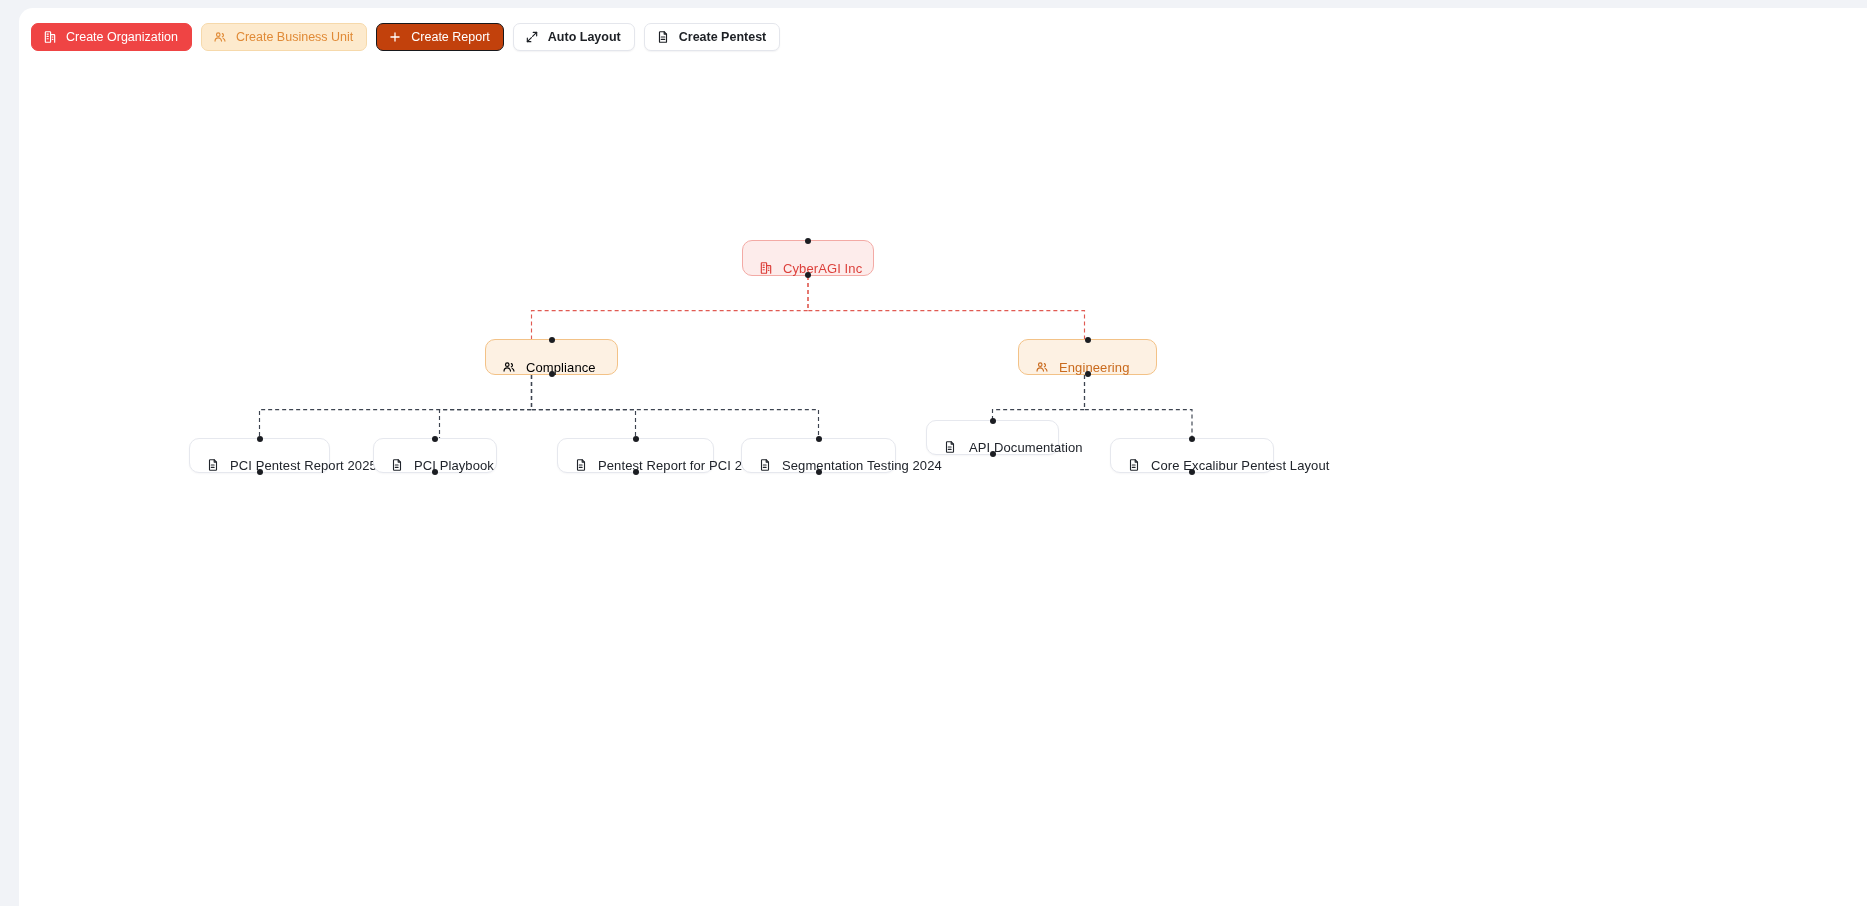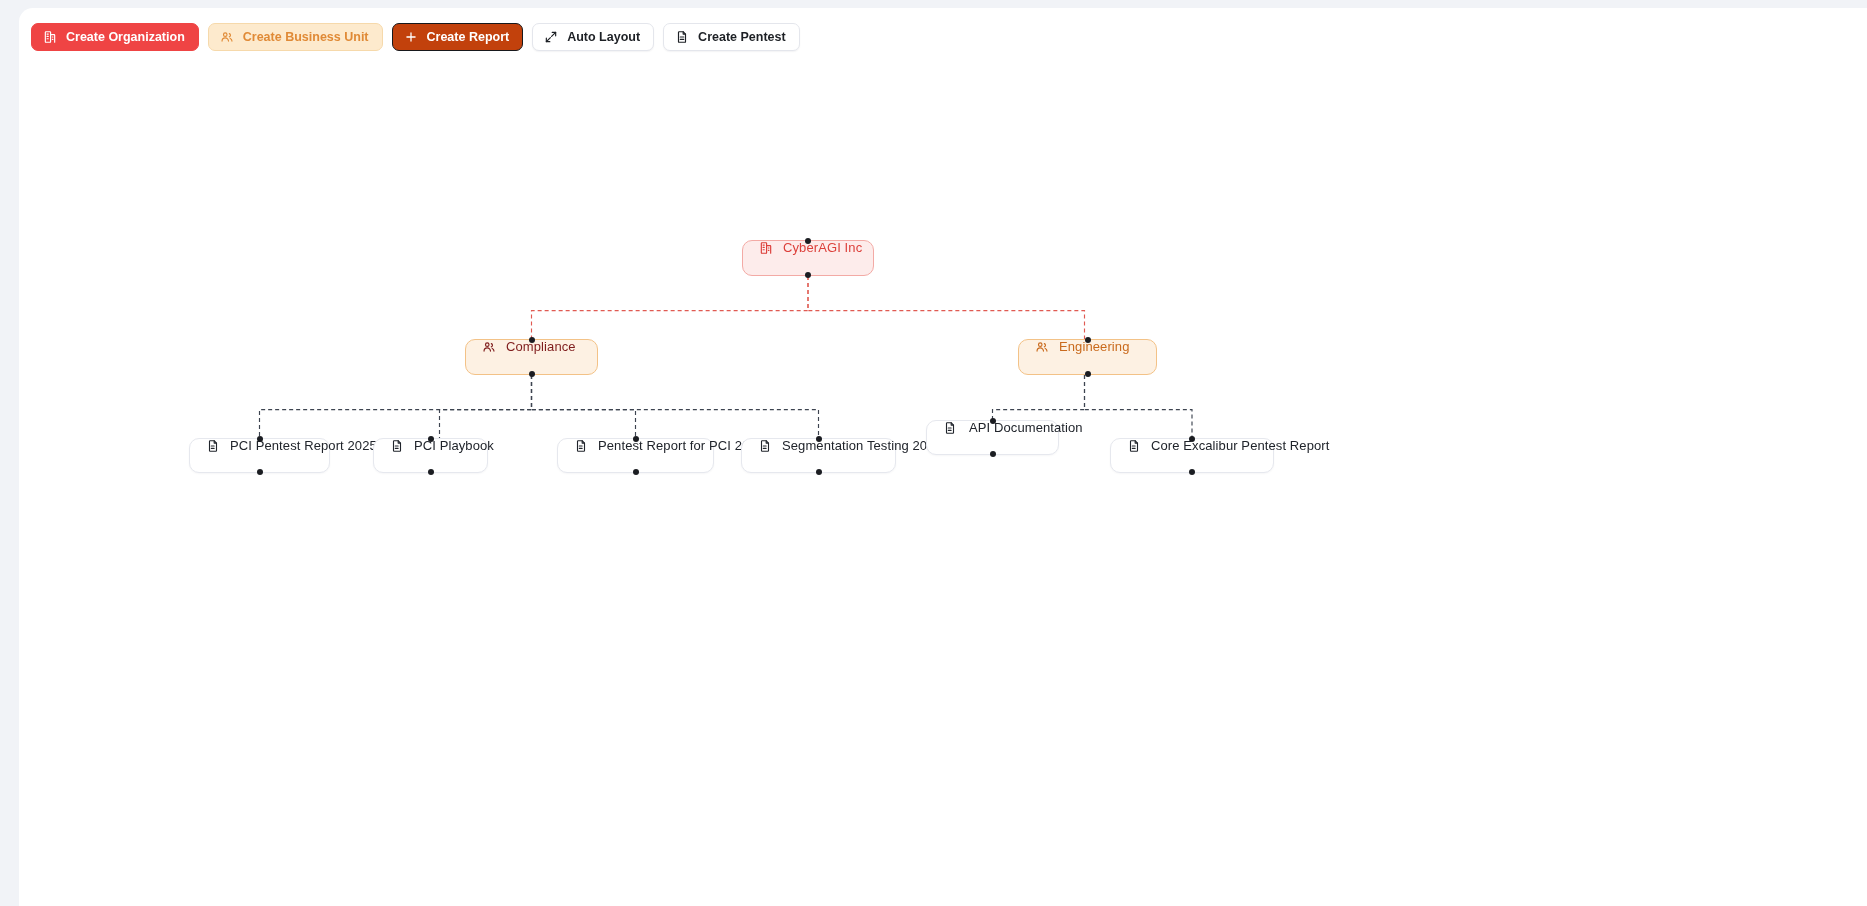--- a/index.html
+++ b/index.html
@@ -48,21 +48,21 @@
   }
 
   .tbtn {
     display: inline-flex;
     align-items: center;
     gap: 9px;
     height: 28px;
     padding: 0 13px 0 11px;
     border-radius: 7px;
     font-size: 12.5px;
-    font-weight: 700;
+    font-weight: 400;
     line-height: 1;
     cursor: pointer;
     white-space: nowrap;
     border: 1px solid transparent;
     user-select: none;
   }
   .tbtn .ic { display: inline-flex; width: 14px; height: 14px; flex: 0 0 14px; }
   .tbtn .ic svg { width: 14px; height: 14px; display: block; }
 
   .tbtn.primary   { background: #ef4444; color: #ffffff; border-color: #ef4444; }
@@ -82,21 +82,21 @@
     left: 0; top: 0;
     width: 1848px;
     height: 898px;
     pointer-events: none;
   }
 
   
   .node {
     position: absolute;
     display: flex;
-    align-items: flex-start;
+    align-items: flex-end;
     gap: 10px;
     height: 36px;
     padding: 0 16px;
     border-radius: 10px;
     font-size: 13px;
     line-height: 1;
     white-space: nowrap;
     cursor: grab;
     z-index: 10;
   }
@@ -218,21 +218,21 @@
             <svg viewBox="0 0 24 24" fill="none" stroke="currentColor" stroke-width="2" stroke-linecap="round" stroke-linejoin="round">
               <rect x="4" y="3" width="9" height="18" rx="1"></rect>
               <path d="M13 8h6a1 1 0 0 1 1 1v12"></path>
               <path d="M7 7h2M7 11h2M7 15h2M16 12h1M16 16h1"></path>
             </svg>
           </span>
           <span class="nlabel">CyberAGI Inc</span>
           <span class="handle top"></span>
           <span class="handle bottom"></span>
         </div>
-        <div class="node unit" style="left: 446px; top: 331px; width: 133px; height: 36px; background: rgb(253, 241, 227); border-color: rgb(243, 194, 135); color: #7f1d1d;">
+        <div class="node unit" style="left: 466px; top: 331px; width: 133px; height: 36px; background: rgb(253, 241, 227); border-color: rgb(243, 194, 135); color: #000000;">
           <span class="nic">
             <svg viewBox="0 0 24 24" fill="none" stroke="currentColor" stroke-width="2" stroke-linecap="round" stroke-linejoin="round">
               <circle cx="9" cy="8" r="3"></circle>
               <path d="M3.5 19a5.5 5.5 0 0 1 11 0"></path>
               <path d="M16 6.2a3 3 0 0 1 0 5.6"></path>
               <path d="M17.5 14.5A5.2 5.2 0 0 1 20.5 19"></path>
             </svg>
           </span>
           <span class="nlabel">Compliance</span>
           <span class="handle top"></span>
@@ -256,21 +256,21 @@
             <svg viewBox="0 0 24 24" fill="none" stroke="currentColor" stroke-width="1.9" stroke-linecap="round" stroke-linejoin="round">
               <path d="M14 3H7a1 1 0 0 0-1 1v16a1 1 0 0 0 1 1h10a1 1 0 0 0 1-1V7z"></path>
               <path d="M14 3v4h4"></path>
               <path d="M9 12h5M9 16h5"></path>
             </svg>
           </span>
           <span class="nlabel">PCI Pentest Report 2025</span>
           <span class="handle top"></span>
           <span class="handle bottom"></span>
         </div>
-        <div class="node report" style="left: 354px; top: 430px; width: 115px; height: 35px; background: rgb(255, 255, 255); border-color: rgb(230, 232, 238); color: rgb(32, 36, 43);">
+        <div class="node report" style="left: 354px; top: 430px; width: 124px; height: 35px; background: rgb(255, 255, 255); border-color: rgb(230, 232, 238); color: rgb(32, 36, 43);">
           <span class="nic">
             <svg viewBox="0 0 24 24" fill="none" stroke="currentColor" stroke-width="1.9" stroke-linecap="round" stroke-linejoin="round">
               <path d="M14 3H7a1 1 0 0 0-1 1v16a1 1 0 0 0 1 1h10a1 1 0 0 0 1-1V7z"></path>
               <path d="M14 3v4h4"></path>
               <path d="M9 12h5M9 16h5"></path>
             </svg>
           </span>
           <span class="nlabel">PCI Playbook</span>
           <span class="handle top"></span>
           <span class="handle bottom"></span>
@@ -312,20 +312,20 @@
           <span class="handle bottom"></span>
         </div>
         <div class="node report" style="left: 1091px; top: 430px; width: 164px; height: 35px; background: rgb(255, 255, 255); border-color: rgb(230, 232, 238); color: rgb(32, 36, 43);">
           <span class="nic">
             <svg viewBox="0 0 24 24" fill="none" stroke="currentColor" stroke-width="1.9" stroke-linecap="round" stroke-linejoin="round">
               <path d="M14 3H7a1 1 0 0 0-1 1v16a1 1 0 0 0 1 1h10a1 1 0 0 0 1-1V7z"></path>
               <path d="M14 3v4h4"></path>
               <path d="M9 12h5M9 16h5"></path>
             </svg>
           </span>
-          <span class="nlabel">Core Excalibur Pentest Report</span>
+          <span class="nlabel">Core Excalibur Pentest Layout</span>
           <span class="handle top"></span>
           <span class="handle bottom"></span>
         </div>
       </div>
 
   </div>
 </div>
 
 </body></html>

